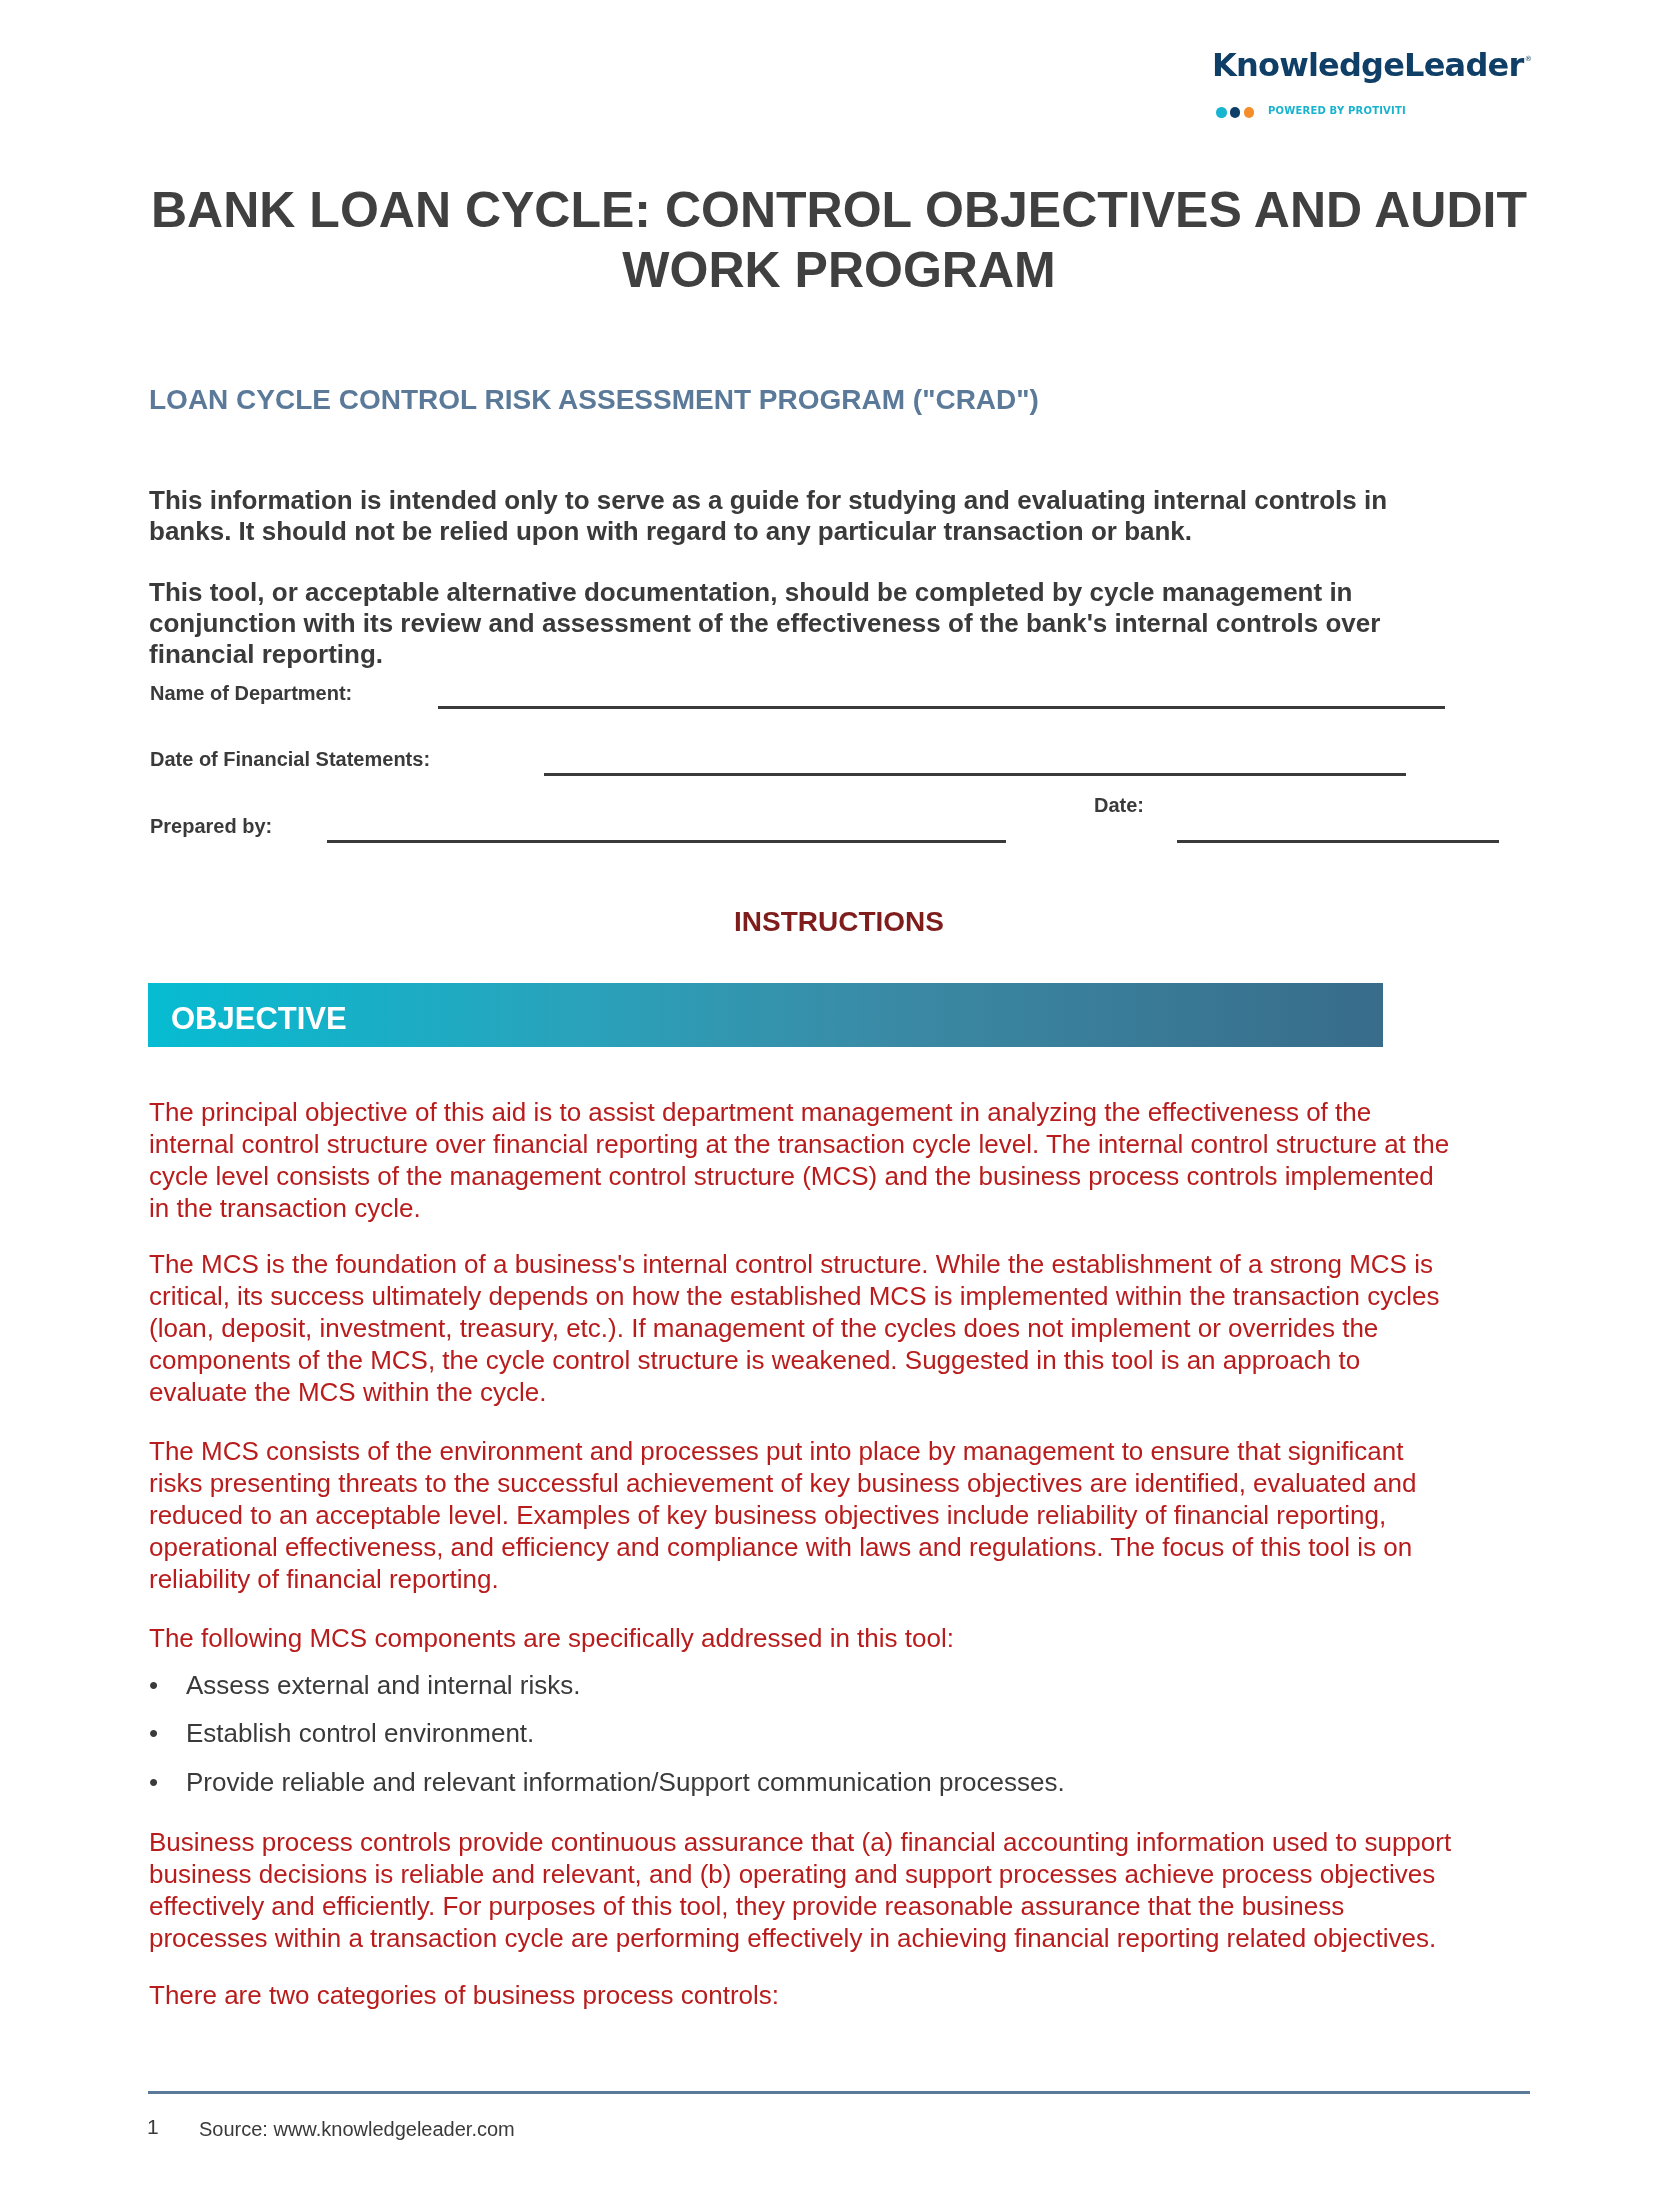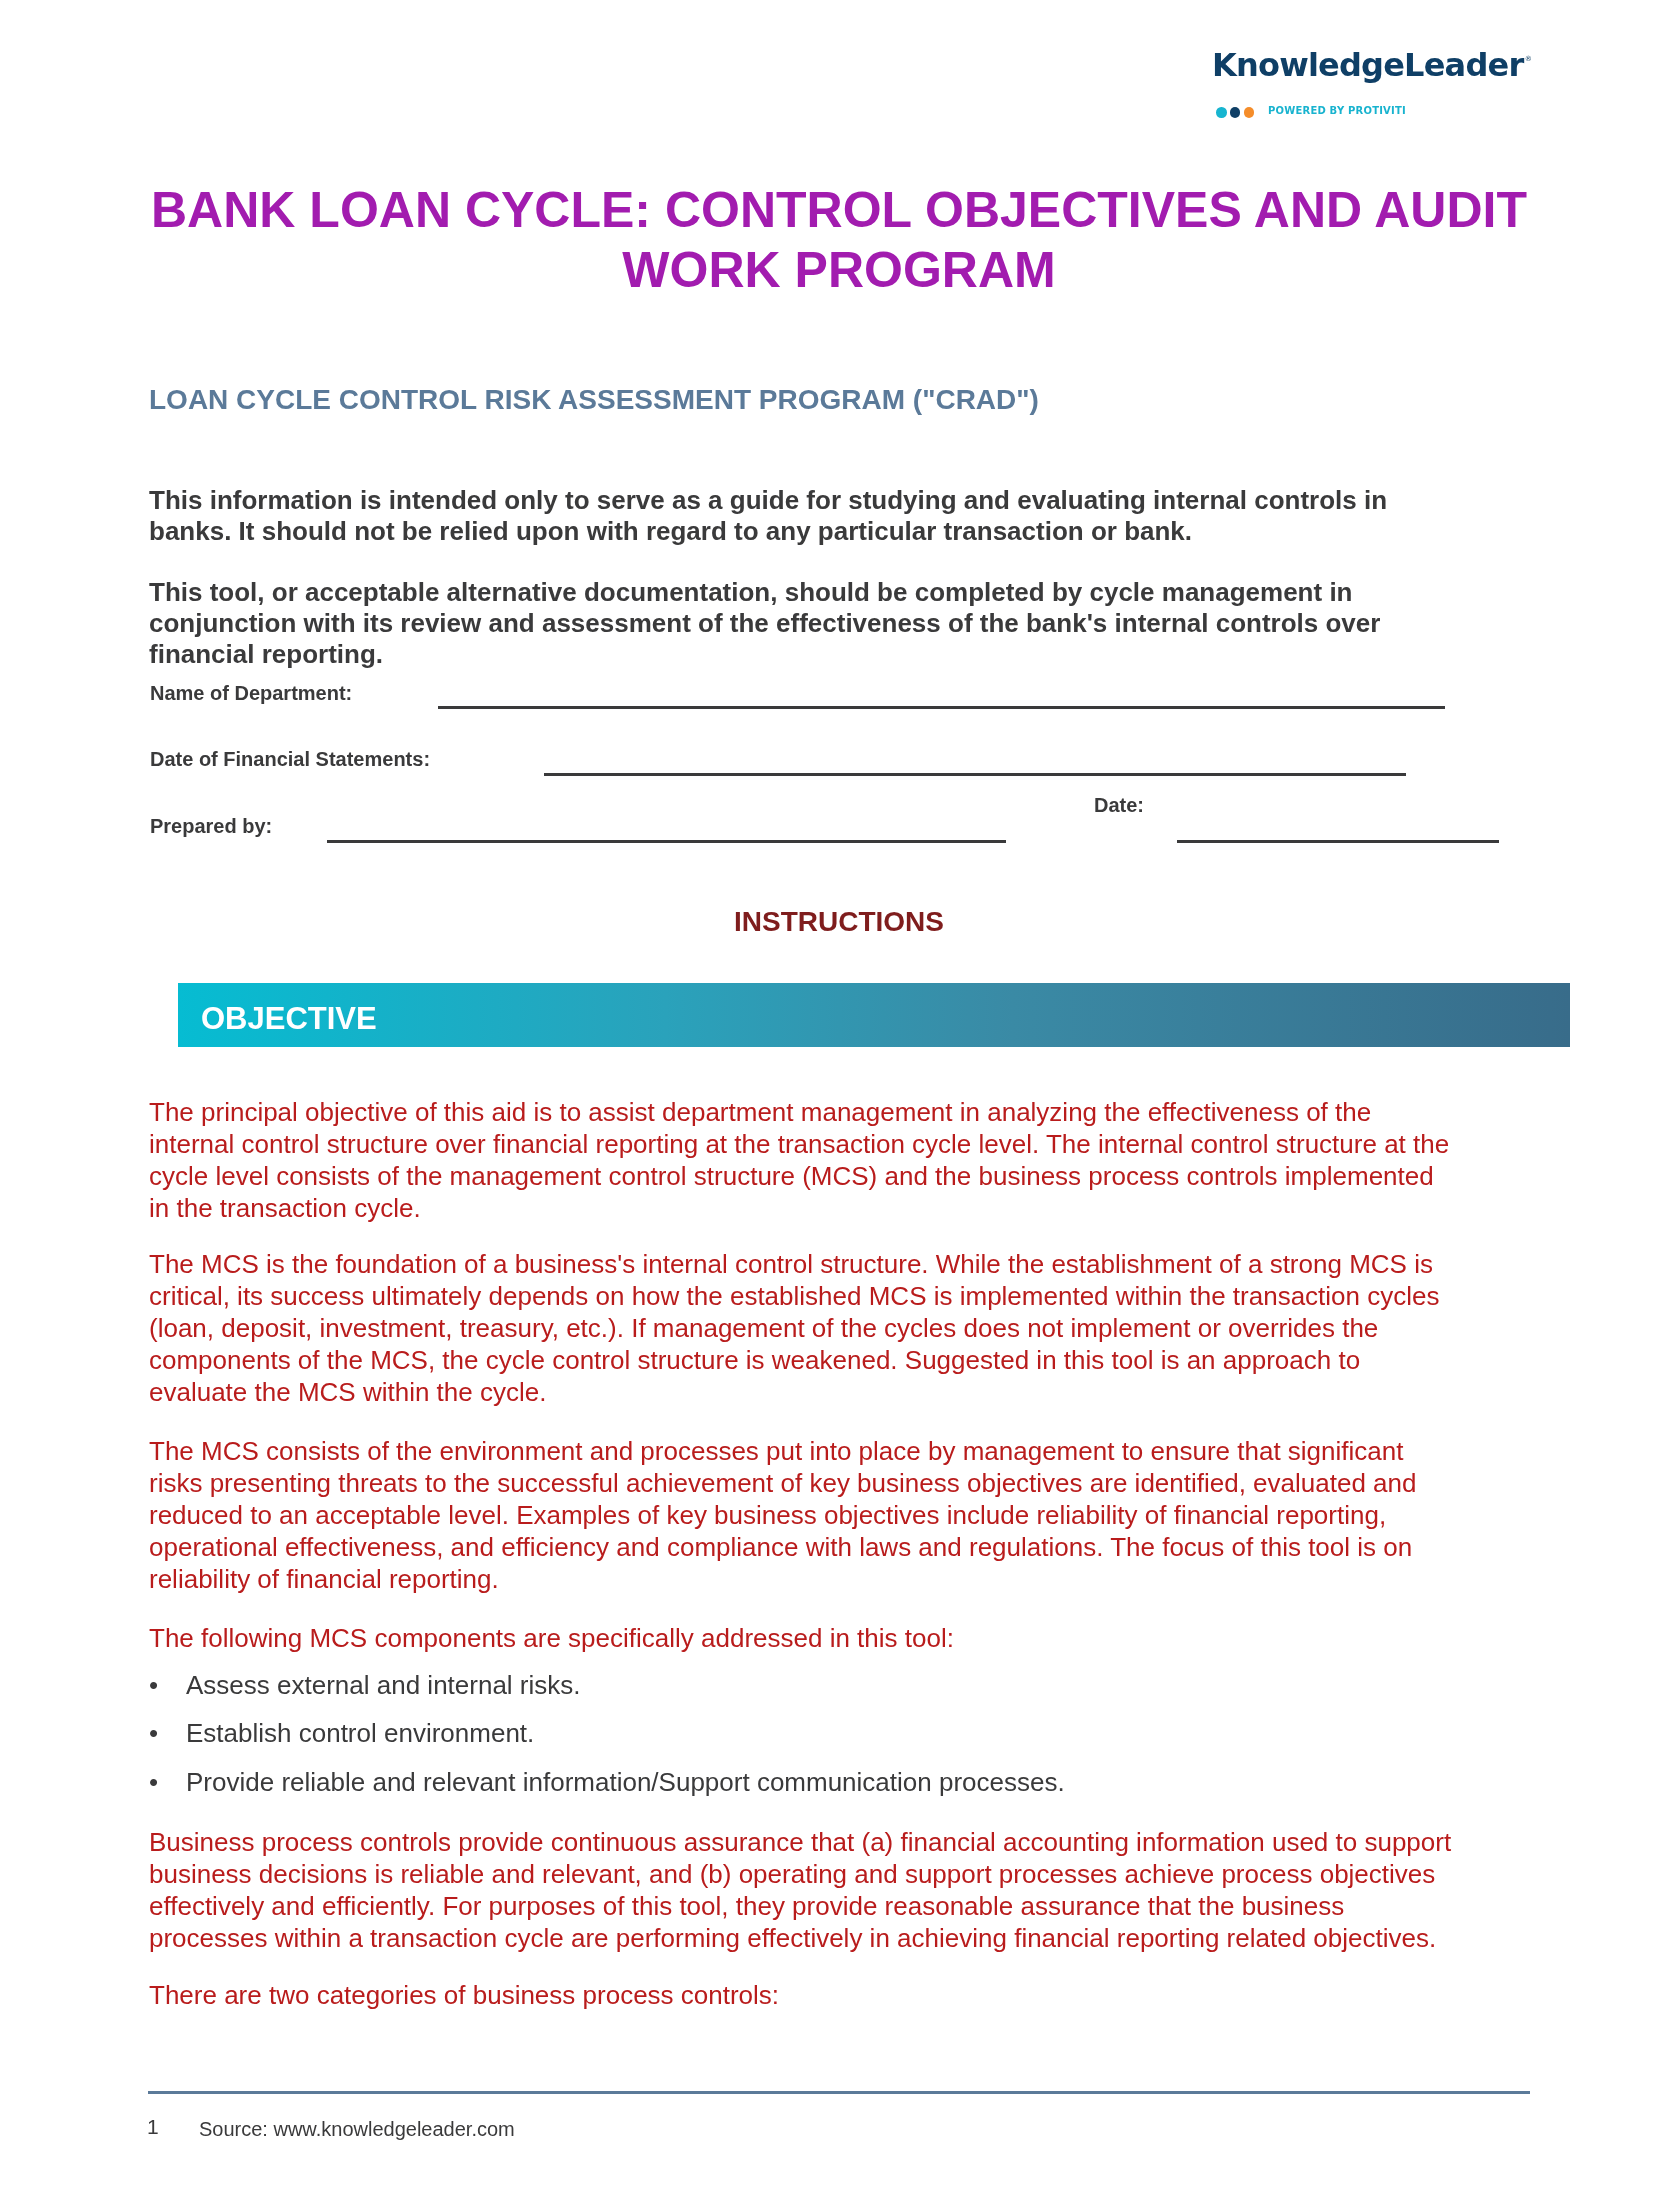--- a/index.html
+++ b/index.html
@@ -11,34 +11,34 @@
     .logo-word { position: absolute; left: 1212px; top: 46px; font-family: "DejaVu Sans", sans-serif;
                  font-weight: bold; font-size: 32px; color: #0f3f66; letter-spacing: -0.8px; }
     .logo-reg { font-size: 7.2px; vertical-align: top; position: relative; top: 8px; margin-left: 1.3px; font-weight: normal; }
     .logo-dots { position: absolute; left: 1216px; top: 107px; display: flex; gap: 3.3px; }
     .dot { width: 10.5px; height: 10.5px; border-radius: 50%; display: inline-block; }
     .logo-powered { position: absolute; left: 1268px; top: 105px; font-family: "DejaVu Sans", sans-serif;
                     font-weight: bold; font-size: 10px; color: #18b3cf; letter-spacing: 0.2px; }
 
     
     .doc-title { position: absolute; left: 0; width: 1678px; text-align: center; font-weight: bold;
-                 font-size: 50px; color: #a21caf; line-height: 60px; top: 180px; }
+                 font-size: 50px; color: #404040; line-height: 60px; top: 180px; }
 
     .subtitle { position: absolute; left: 149px; top: 384px; font-weight: bold; font-size: 28px; color: #5b7a99; }
 
     .bold-para { position: absolute; left: 149px; font-weight: bold; font-size: 26px; line-height: 31px; color: #3a3a3b; margin-top: 40px; }
 
     .field-row { position: absolute; font-weight: bold; font-size: 20px; color: #3a3a3b; }
     .field-line { position: absolute; height: 2.6px; background: #3a3a3b; }
 
     .instructions { position: absolute; left: 0; width: 1678px; text-align: center; top: 906px;
                     font-weight: bold; font-size: 28px; color: #7f1d1d; }
 
-    .banner { position: absolute; left: 148px; top: 983px; width: 1392px; height: 64px;
-              background: linear-gradient(to right, #06bcd2 0%, #2aa2bb 35%, #3a8aa5 60%, #386c8a 100%); margin-left: 30px; }
+    .banner { position: absolute; left: 148px; top: 983px; width: 1235px; height: 64px;
+              background: linear-gradient(to right, #06bcd2 0%, #2aa2bb 35%, #3a8aa5 60%, #386c8a 100%); }
     .banner-label { position: absolute; left: 23px; top: 18.4px; font-weight: bold; font-size: 31px; color: #ffffff; }
 
     .body-para { position: absolute; left: 149px; font-size: 26px; line-height: 32px; color: #b91c1c; }
 
     .bullet { position: absolute; left: 149px; font-size: 26px; color: #3a3a3b; }
     .bullet-dot { position: absolute; left: 0; top: 0; }
     .bullet-text { position: absolute; left: 37px; top: 0; white-space: nowrap; }
 
     .footer-rule { position: absolute; left: 148px; top: 2091px; width: 1382px; height: 3.3px; background: #5b7a99; }
     .page-num { position: absolute; left: 147px; top: 2115px; font-size: 21px; color: #3a3a3b; }

